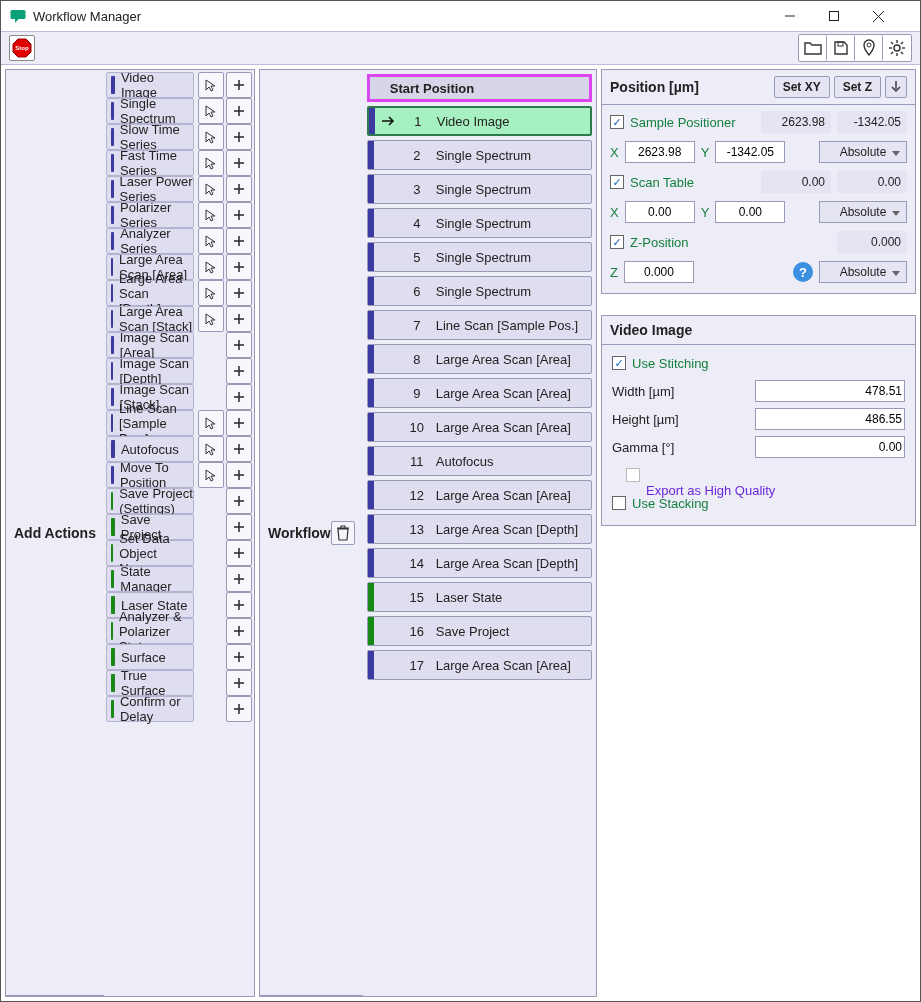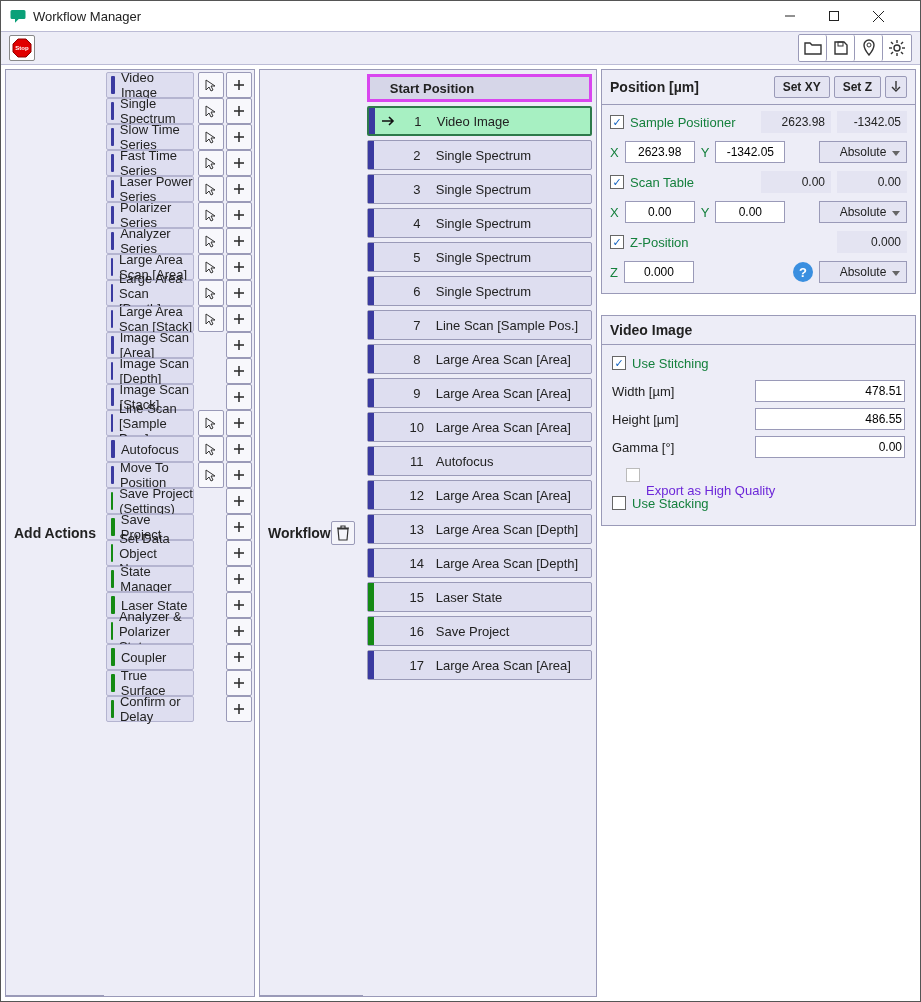--- a/index.html
+++ b/index.html
@@ -520,21 +520,21 @@
             <div class="sq-btn">
               <svg width="14" height="14">
                 <line x1="7" y1="2" x2="7" y2="12" stroke="#333" stroke-width="1.6"></line>
                 <line x1="2" y1="7" x2="12" y2="7" stroke="#333" stroke-width="1.6"></line>
               </svg>
             </div>
           </div>
           <div class="add-action-row">
             <div class="aa-label">
               <span class="aa-bar bar-green"></span>
-              <span>Coupler</span>
+              <span>Surface</span>
             </div>
             <div class="sq-btn hidden">
               <svg width="14" height="14">
                 <path d="M2 2l0 10 3-3 2 4 2-1-2-4 4 0z" fill="none" stroke="#333" stroke-width="1"></path>
               </svg>
             </div>
             <div class="sq-btn">
               <svg width="14" height="14">
                 <line x1="7" y1="2" x2="7" y2="12" stroke="#333" stroke-width="1.6"></line>
                 <line x1="2" y1="7" x2="12" y2="7" stroke="#333" stroke-width="1.6"></line>

